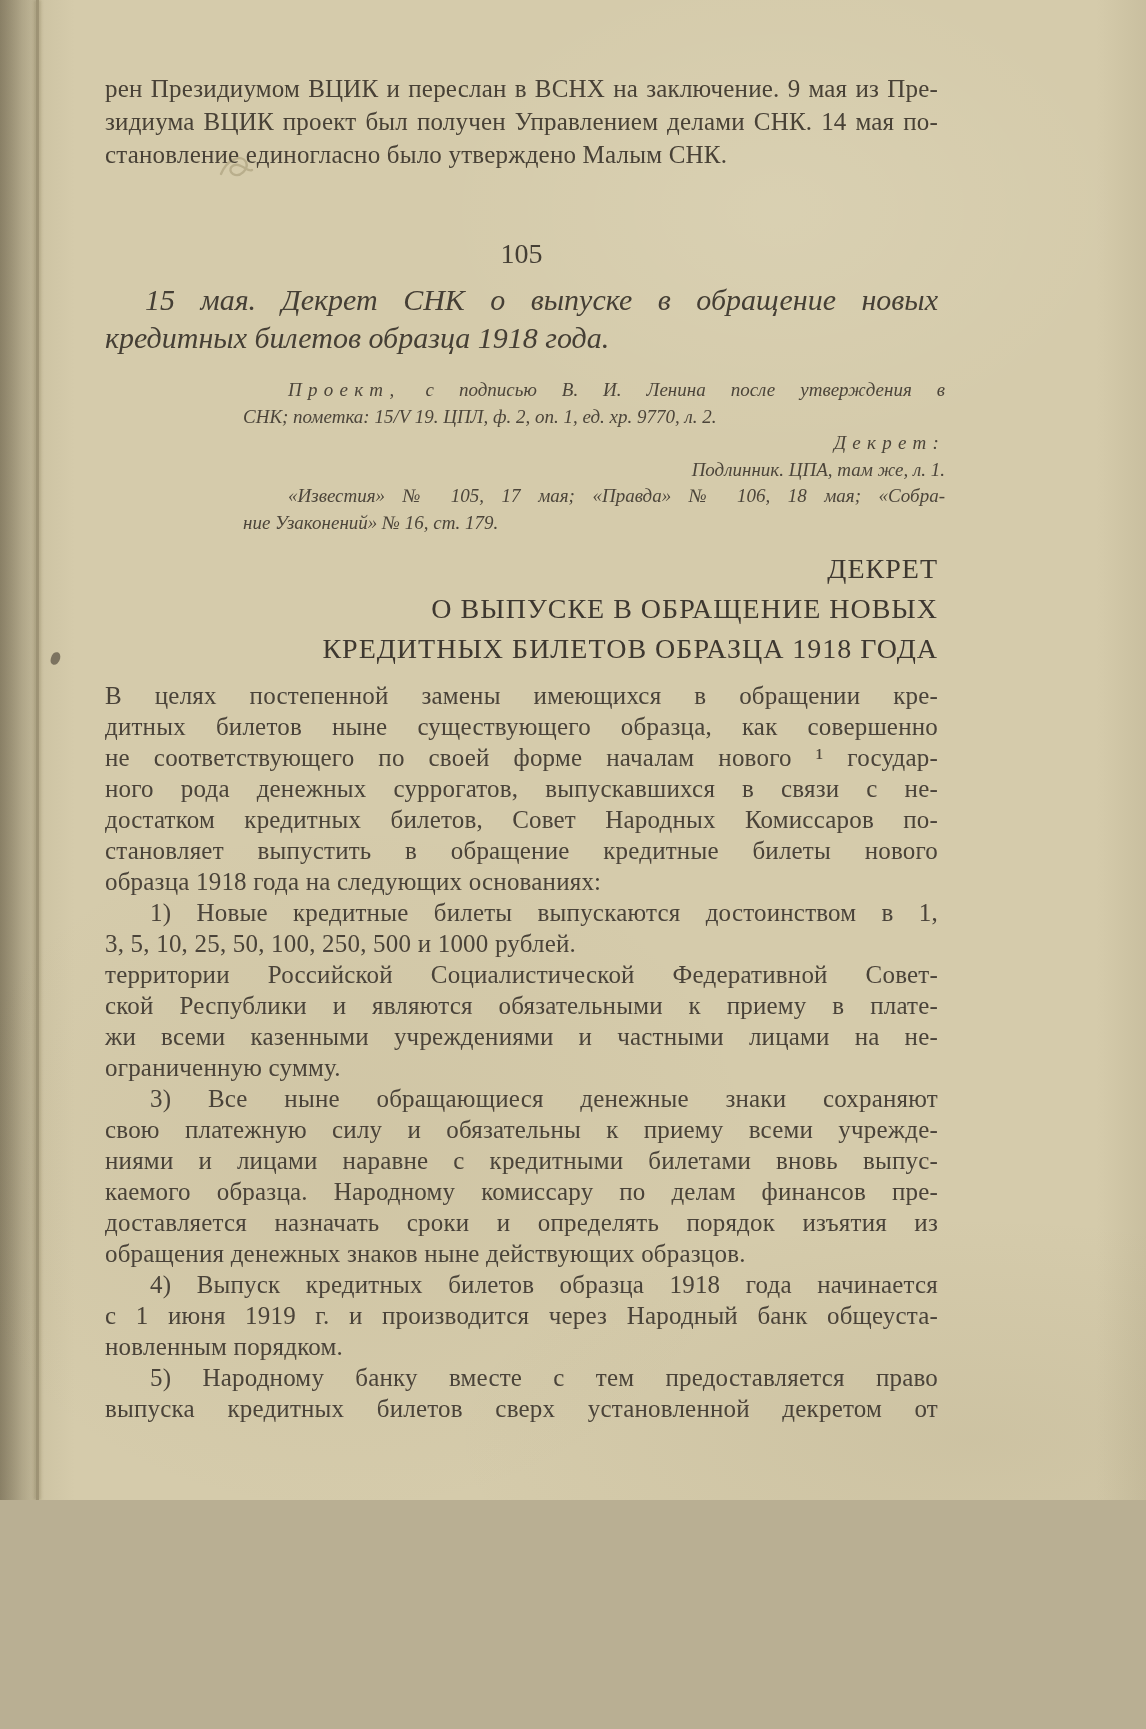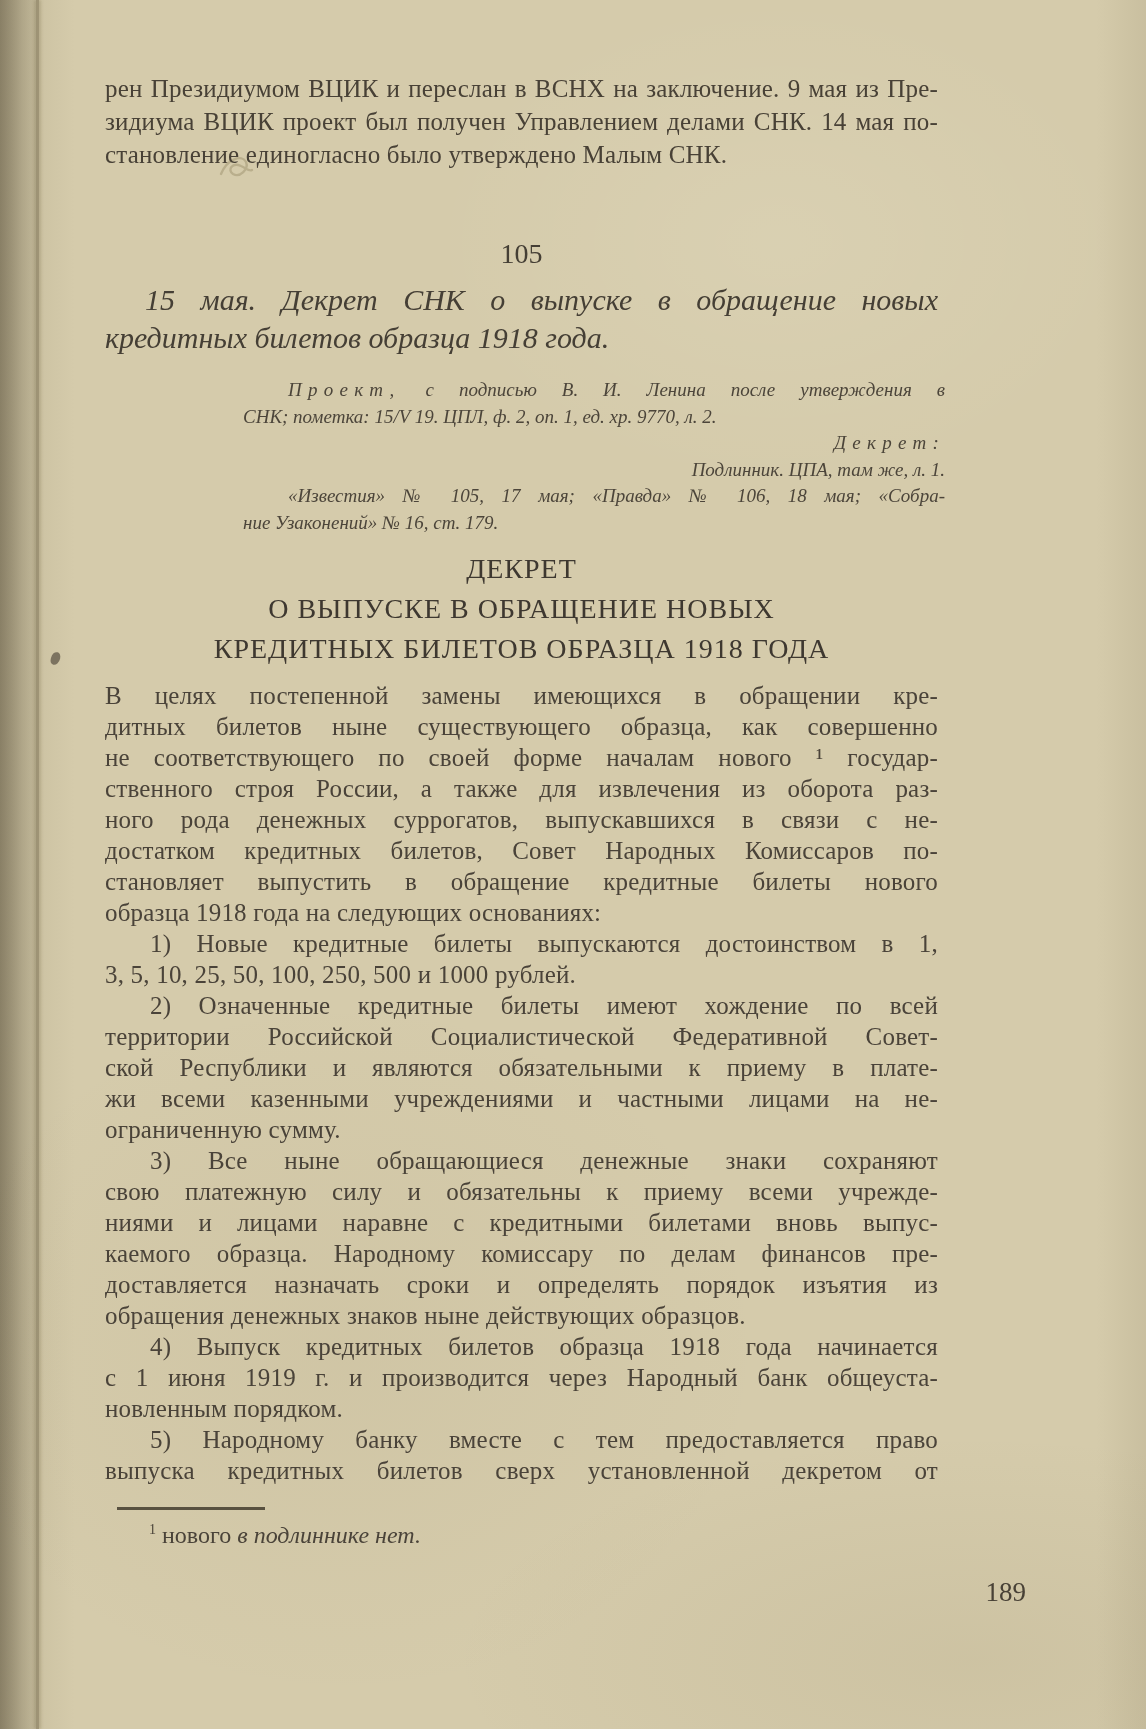--- a/index.html
+++ b/index.html
@@ -3,21 +3,21 @@
 <meta charset="utf-8">
 <style>
   html, body { margin: 0; padding: 0; }
   body {
     width: 1146px; height: 1729px;
     font-family: "Liberation Serif", "DejaVu Serif", serif;
     background: #b9af93;
   }
   .page {
     position: relative;
-    width: 1146px; height: 1729px;
+    width: 1146px; height: 1500px;
     overflow: hidden;
     background-color: #d5cbab;
     background-image:
       radial-gradient(ellipse 500px 350px at 68% 14%, rgba(255,255,238,0.10), rgba(255,255,238,0) 70%),
       radial-gradient(ellipse 600px 500px at 30% 78%, rgba(122,104,64,0.06), rgba(122,104,64,0) 70%),
       radial-gradient(ellipse 700px 300px at 85% 96%, rgba(110,95,60,0.08), rgba(110,95,60,0) 75%),
       linear-gradient(270deg, rgba(95,84,55,0.10) 0px, rgba(95,84,55,0) 50px),
       linear-gradient(90deg, rgba(70,60,38,0.35) 0px, rgba(100,90,62,0.18) 22px, rgba(120,110,80,0.08) 42px, rgba(0,0,0,0) 75px);
     color: #4a4339;
   }
@@ -62,21 +62,21 @@
     position: absolute; left: 243px; top: 377px; width: 702px;
     font-style: italic; font-size: 19px; line-height: 26.5px; color: #4c453a;
   }
   .sline { min-height: 1em; }
   .sp { letter-spacing: 0.33em; }
 
   .heading {
     position: absolute; left: 105px; top: 549px; width: 833px;
     font-size: 28px; line-height: 40px; color: #3e3830; letter-spacing: 1px;
   }
-  .heading .line { text-align: center; }
+  .heading .line { text-align: right; }
 
   .bodytext {
     position: absolute; left: 105px; top: 680px; width: 833px;
     font-size: 25px; line-height: 31px; color: #4a4339; letter-spacing: 0.2px;
   }
 
   .rule {
     position: absolute; left: 117px; top: 1507px; width: 148px; height: 3px;
     background: #585140;
   }
@@ -129,28 +129,26 @@
   <div class="heading">
       <div class="line">ДЕКРЕТ</div>
       <div class="line">О ВЫПУСКЕ В ОБРАЩЕНИЕ НОВЫХ</div>
       <div class="line">КРЕДИТНЫХ БИЛЕТОВ ОБРАЗЦА 1918 ГОДА</div>
     </div>
 
   <div class="bodytext">
       <div class="line j">В целях постепенной замены имеющихся в обращении кре-</div>
       <div class="line j">дитных билетов ныне существующего образца, как совершенно</div>
       <div class="line j">не соответствующего по своей форме началам нового ¹ государ-</div>
-      <div class="line j">ственного строя России, а также для извлечения из оборота раз-</div>
       <div class="line j">ного рода денежных суррогатов, выпускавшихся в связи с не-</div>
       <div class="line j">достатком кредитных билетов, Совет Народных Комиссаров по-</div>
       <div class="line j">становляет выпустить в обращение кредитные билеты нового</div>
       <div class="line">образца 1918 года на следующих основаниях:</div>
       <div class="line j ind">1) Новые кредитные билеты выпускаются достоинством в 1,</div>
       <div class="line">3, 5, 10, 25, 50, 100, 250, 500 и 1000 рублей.</div>
-      <div class="line j ind">2) Означенные кредитные билеты имеют хождение по всей</div>
       <div class="line j">территории Российской Социалистической Федеративной Совет-</div>
       <div class="line j">ской Республики и являются обязательными к приему в плате-</div>
       <div class="line j">жи всеми казенными учреждениями и частными лицами на не-</div>
       <div class="line">ограниченную сумму.</div>
       <div class="line j ind">3) Все ныне обращающиеся денежные знаки сохраняют</div>
       <div class="line j">свою платежную силу и обязательны к приему всеми учрежде-</div>
       <div class="line j">ниями и лицами наравне с кредитными билетами вновь выпус-</div>
       <div class="line j">каемого образца. Народному комиссару по делам финансов пре-</div>
       <div class="line j">доставляется назначать сроки и определять порядок изъятия из</div>
       <div class="line">обращения денежных знаков ныне действующих образцов.</div>

